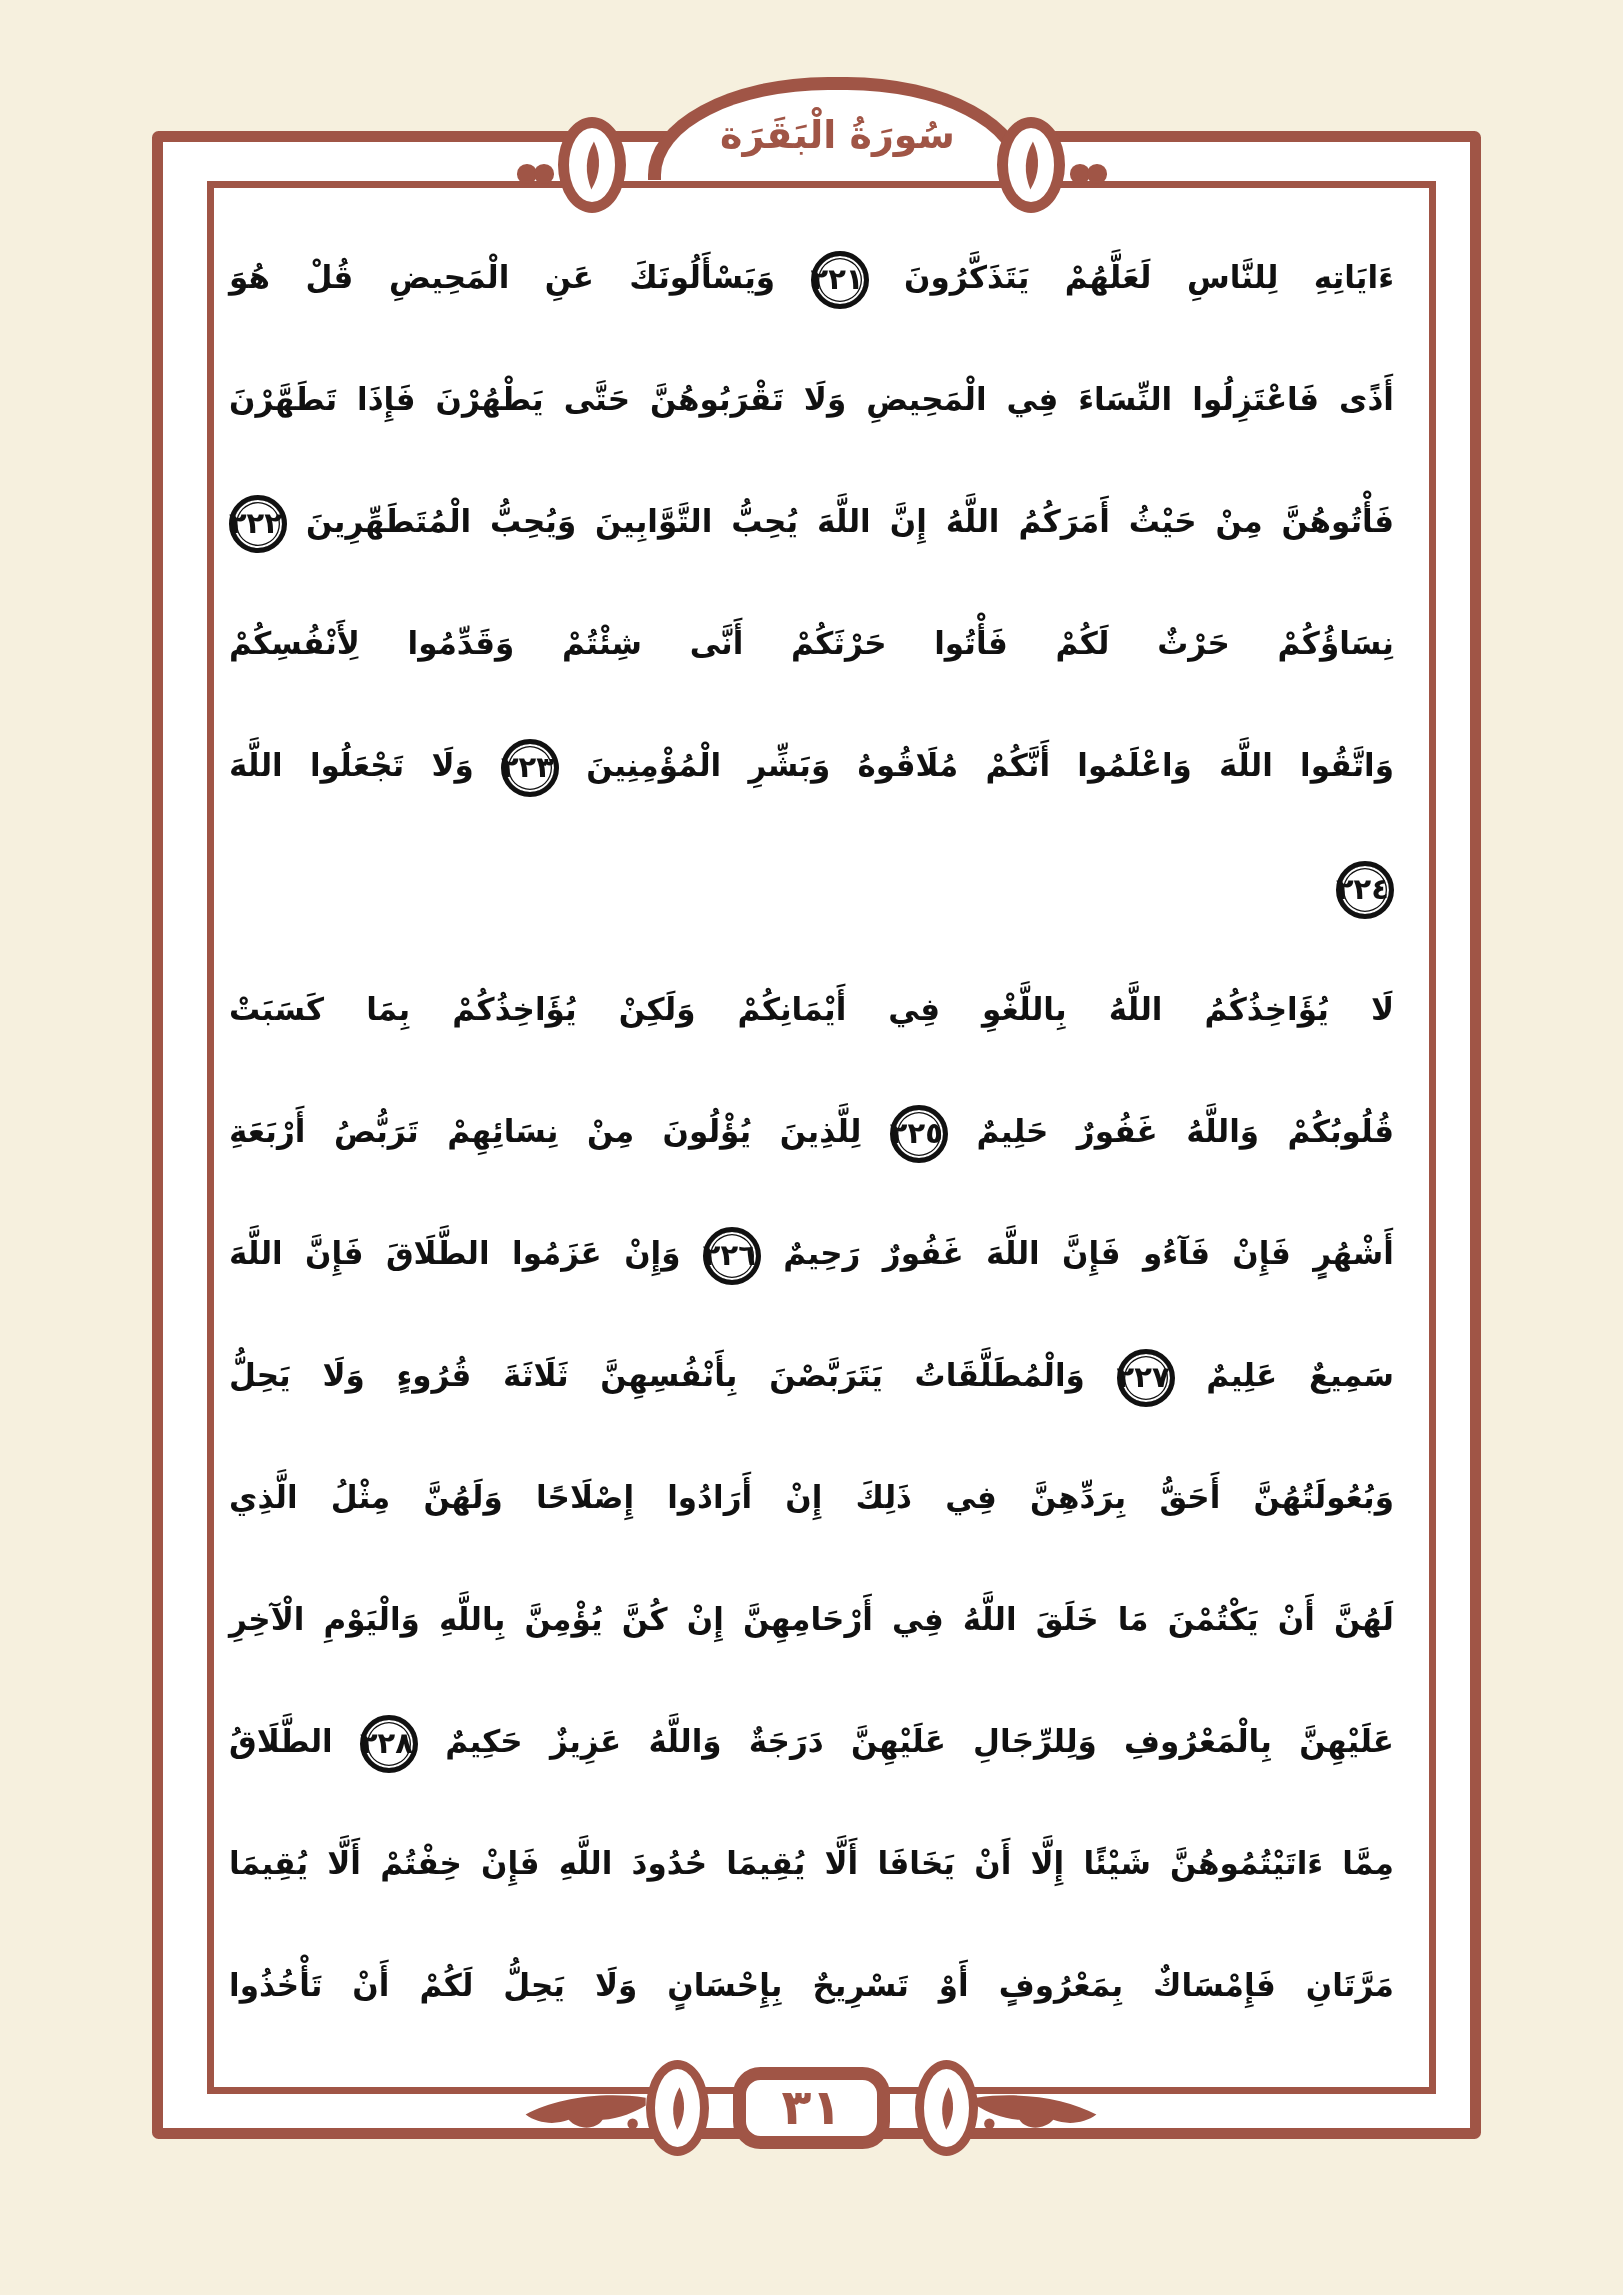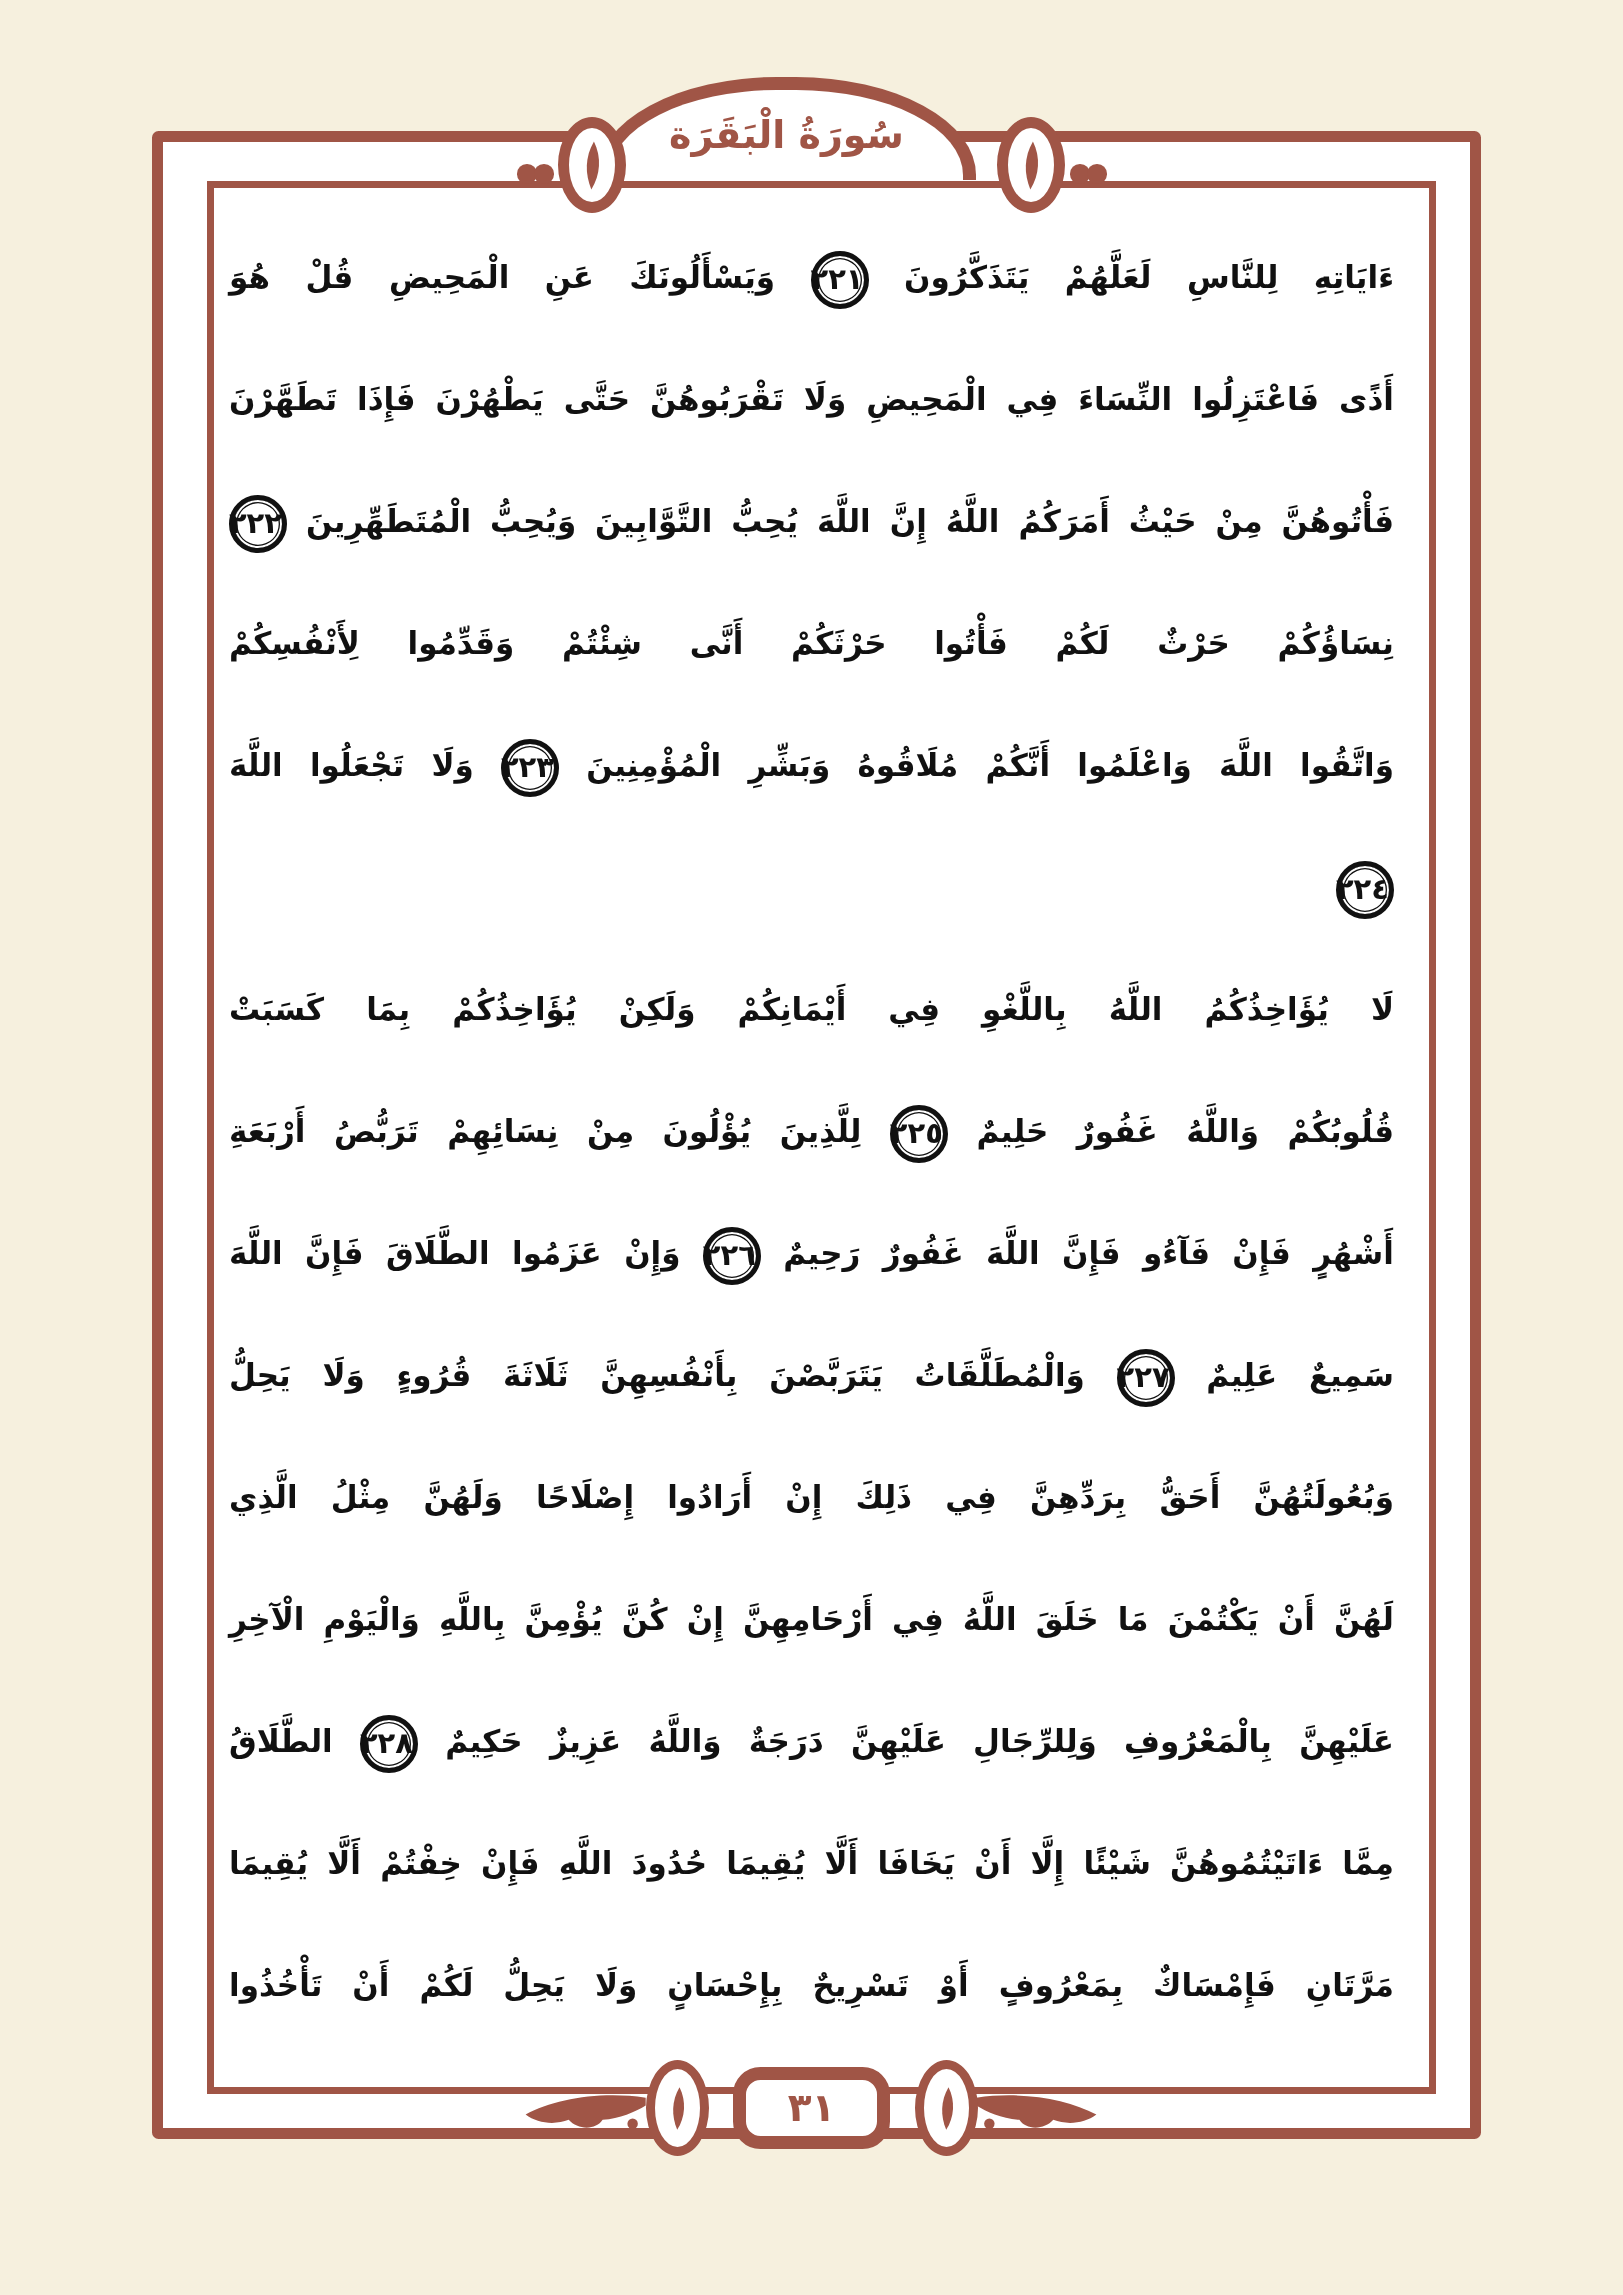--- a/index.html
+++ b/index.html
@@ -23,21 +23,21 @@
     position:absolute;left:152px;top:131px;width:1329px;height:2008px;
     border:11px solid var(--brown);background:var(--paper);border-radius:6.5px;
   }
   .inner-frame{
     position:absolute;left:207px;top:181px;width:1229px;height:1913px;
     border:7.2px solid var(--brown);background:var(--paper);
   }
 
   
   .dome{
-    position:absolute;left:597px;top:77px;width:379px;height:103px;
+    position:absolute;left:648px;top:77px;width:379px;height:103px;
     background:var(--paper);
     border:13px solid var(--brown);border-bottom:none;
     border-radius:180px 180px 0 0 / 98px 98px 0 0;
     z-index:3;display:flex;align-items:center;justify-content:center;
   }
   .surah-title{
     color:var(--brown);font-size:38px;font-weight:bold;line-height:85px;
     letter-spacing:0.7px;
   }
   .ring{
@@ -54,21 +54,21 @@
   .bud i:last-child{right:0;}
   .bud-left{left:517px;top:164px;}
   .bud-right{left:1070px;top:164px;}
 
   
   .page-badge{
     position:absolute;left:733px;top:2067px;width:157px;height:82px;
     background:var(--paper);border:13px solid var(--brown);border-radius:27.5px;
     z-index:4;display:flex;align-items:center;justify-content:center;
   }
-  .page-number{color:var(--brown);font-size:39px;font-weight:bold;line-height:56px;}
+  .page-number{color:var(--brown);font-size:49px;font-weight:bold;line-height:56px;}
   .ring-bottom-left{left:646px;top:2060px;width:63px;height:96px;border-width:9.8px;}
   .ring-bottom-right{left:915px;top:2060px;width:63px;height:96px;border-width:9.8px;}
   .wing{position:absolute;top:2095px;width:124px;height:34px;z-index:2;}
   .wing svg{width:100%;height:100%;display:block;}
   .wing-left{left:523px;}
   .wing-right{left:975px;transform:scaleX(-1);}
 
   
   .text-area{
     position:absolute;left:229px;top:216px;width:1165px;height:1838px;z-index:2;

